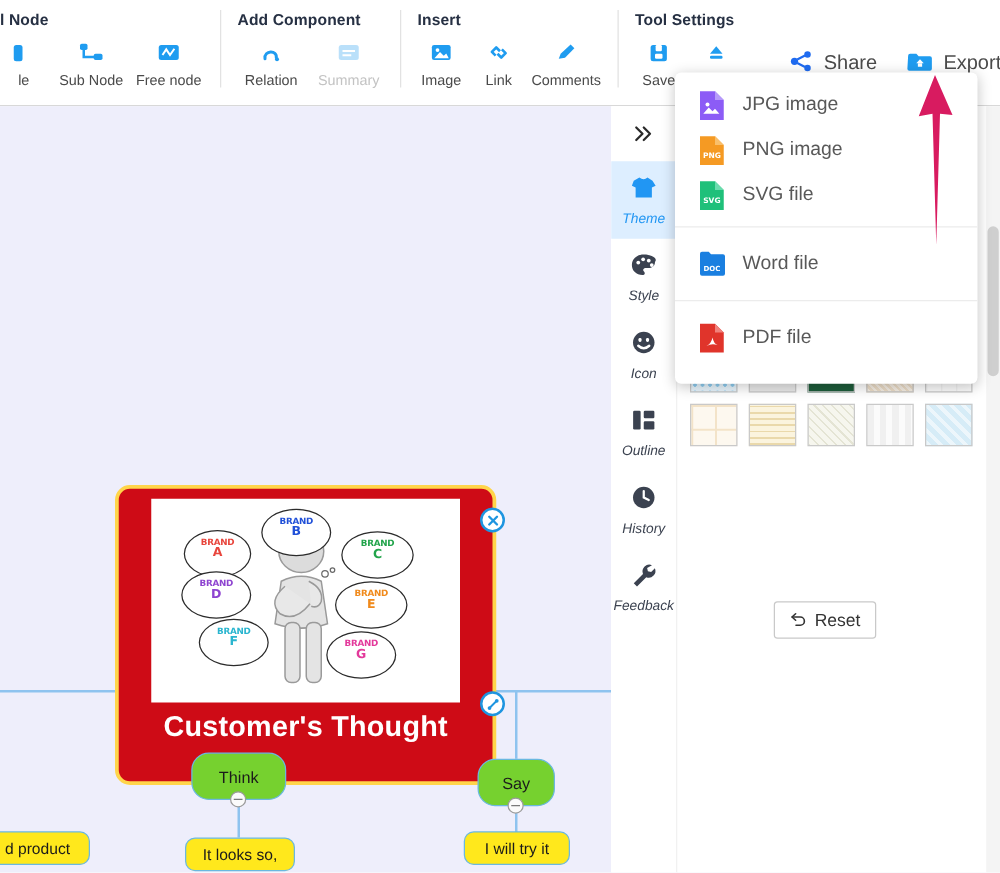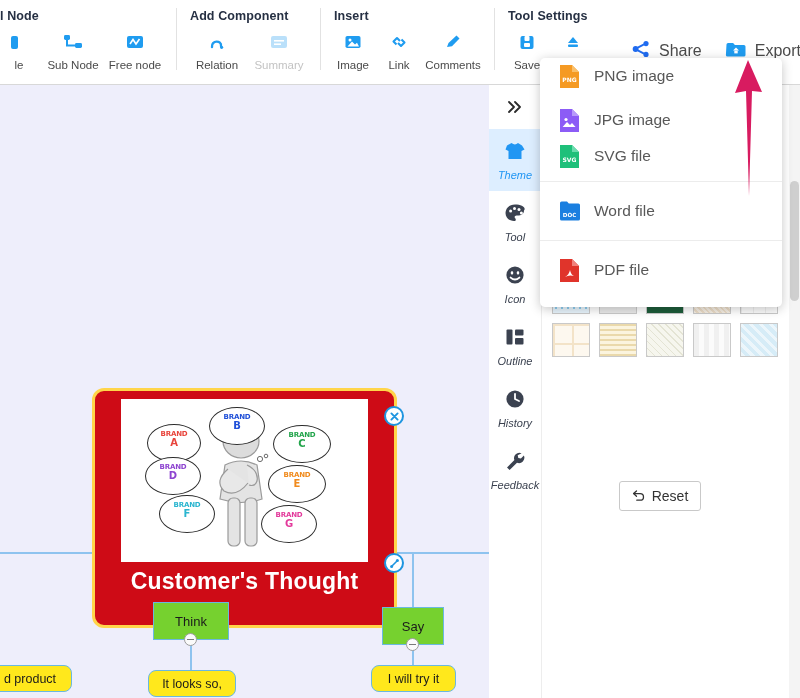--- a/index.html
+++ b/index.html
@@ -38,21 +38,21 @@
   .tb-wide { display: flex; align-items: center; gap: 7px; padding: 0 8px; cursor: pointer; height: 34px; margin-top: 2px;}
   .tb-wide .wlbl { font-size: 16px; color: #4b4b4b; }
 
   
   #canvas {
     position: absolute; left: 0; top: 85px; width: 489px; height: 613px;
     background: #eeeefb; overflow: hidden;
   }
   .trunk { position: absolute; background: #8ec3ef; }
   .node {
-    position: absolute; border-radius: 0; display: flex; align-items: center; justify-content: center;
+    position: absolute; border-radius: 14px; display: flex; align-items: center; justify-content: center;
     font-size: 13px; color: #1b1b1b; white-space: nowrap;
   }
   .node.green { background: #76d12f; border: 1.5px solid #6ab8e0; }
   .node.yellow { background: #ffe81c; border: 1.5px solid #6ab8e0; border-radius: 8px; font-size: 12.5px; }
 
   
   #central {
     position: absolute; left: 92px; top: 303px; width: 305px; height: 240px;
     background: #ce0b16; border: 3px solid #ffd54a; border-radius: 12px;
     padding: 8px; display: flex; flex-direction: column; align-items: center;
@@ -398,21 +398,21 @@
     <div class="rail-item">
       <span>
         <svg width="24" height="22" viewBox="0 0 24 22">
           <path d="M12 2.5 C6 2.5 2.5 6.5 2.5 11 C2.5 15.5 6 19 11 19 c2.5 0 2 -2 1 -3 c-1 -1.2 0 -2.6 1.6 -2.6 h2.4 c3 0 5 -2 5 -4.8 C23.5 5.6 18.6 2.5 12 2.5 z" fill="#3b4250"></path>
           <circle cx="7.6" cy="9" r="1.5" fill="#fff"></circle>
             <circle cx="11.5" cy="6.4" r="1.5" fill="#fff"></circle>
           <circle cx="16" cy="7.4" r="1.5" fill="#fff"></circle>
             <circle cx="18.4" cy="11" r="1.5" fill="#fff"></circle>
         </svg>
       </span>
-      <span class="rail-lbl">Tool</span>
+      <span class="rail-lbl">Style</span>
     </div>
 
     <div class="rail-item">
       <span>
         <svg width="24" height="22" viewBox="0 0 24 22">
           <circle cx="12" cy="11" r="8.6" fill="#3b4250"></circle>
           <rect x="7.8" y="7.3" width="2.4" height="3.2" rx="1.1" fill="#fff"></rect>
           <rect x="13.8" y="7.3" width="2.4" height="3.2" rx="1.1" fill="#fff"></rect>
           <path d="M7.6 13.6 q4.4 4 8.8 0" stroke="#fff" stroke-width="1.9" fill="none" stroke-linecap="round"></path>
         </svg>
@@ -493,46 +493,46 @@
     </div>
   </div>
 </div>
 
 <div id="scrollcol">
   <div id="scrollthumb"></div>
 </div>
 
 <div id="exportmenu">
 
-  <div class="mi">
-    <span class="fico">
-      <svg width="23" height="27" viewBox="0 0 23 27">
-        <path d="M2 2 h12 l7 7 v16 h-19 z" fill="#f59a23"></path>
-        <path d="M14 2 l7 7 h-7 z" fill="#f9bf6b"></path>
-        <text x="11.5" y="19" font-size="6" font-weight="bold" fill="#fff" text-anchor="middle" font-family="DejaVu Sans, sans-serif">PNG</text>
-      </svg>
-    </span>
-    <span class="mlbl">PNG image</span>
-  </div>
-
   <div class="mi" style="margin-top:8px;">
     <span class="fico">
       <svg width="23" height="27" viewBox="0 0 23 27">
         <path d="M2 2 h12 l7 7 v16 h-19 z" fill="#8c5cf6"></path>
         <path d="M14 2 l7 7 h-7 z" fill="#b79bfa"></path>
         <circle cx="8" cy="12.5" r="1.6" fill="#fff"></circle>
         <path d="M4.6 20 L9 15 L12 18 L14 16 L17.5 20 Z" fill="#fff"></path>
       </svg>
     </span>
     <span class="mlbl">JPG image</span>
   </div>
 
   <div class="mi">
     <span class="fico">
       <svg width="23" height="27" viewBox="0 0 23 27">
+        <path d="M2 2 h12 l7 7 v16 h-19 z" fill="#f59a23"></path>
+        <path d="M14 2 l7 7 h-7 z" fill="#f9bf6b"></path>
+        <text x="11.5" y="19" font-size="6" font-weight="bold" fill="#fff" text-anchor="middle" font-family="DejaVu Sans, sans-serif">PNG</text>
+      </svg>
+    </span>
+    <span class="mlbl">PNG image</span>
+  </div>
+
+  <div class="mi">
+    <span class="fico">
+      <svg width="23" height="27" viewBox="0 0 23 27">
         <path d="M2 2 h12 l7 7 v16 h-19 z" fill="#1fc07a"></path>
         <path d="M14 2 l7 7 h-7 z" fill="#6bdcae"></path>
         <text x="11.5" y="19" font-size="6" font-weight="bold" fill="#fff" text-anchor="middle" font-family="DejaVu Sans, sans-serif">SVG</text>
       </svg>
     </span>
     <span class="mlbl">SVG file</span>
   </div>
 
   <div class="mi-sep"></div>
 

